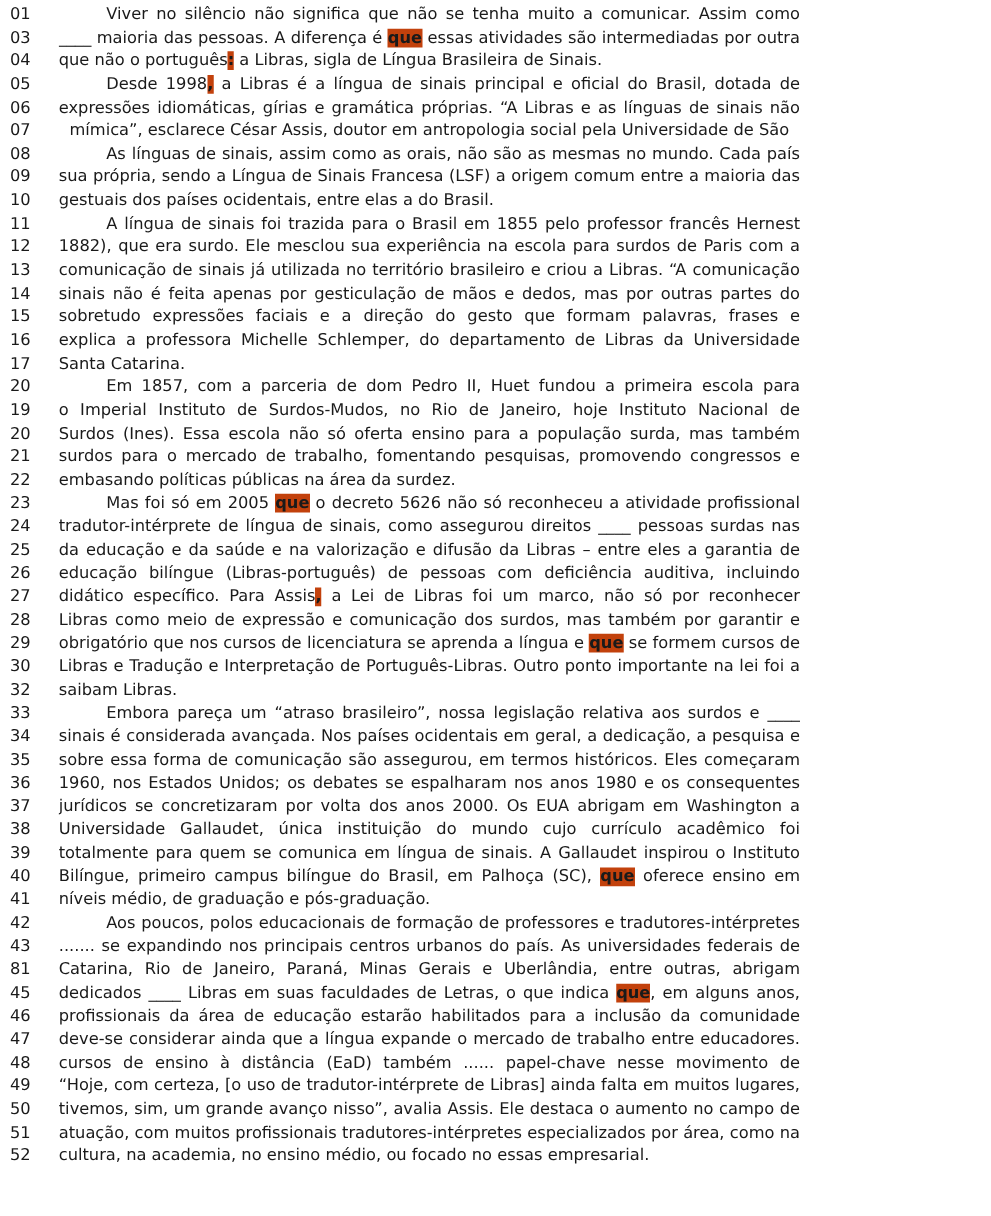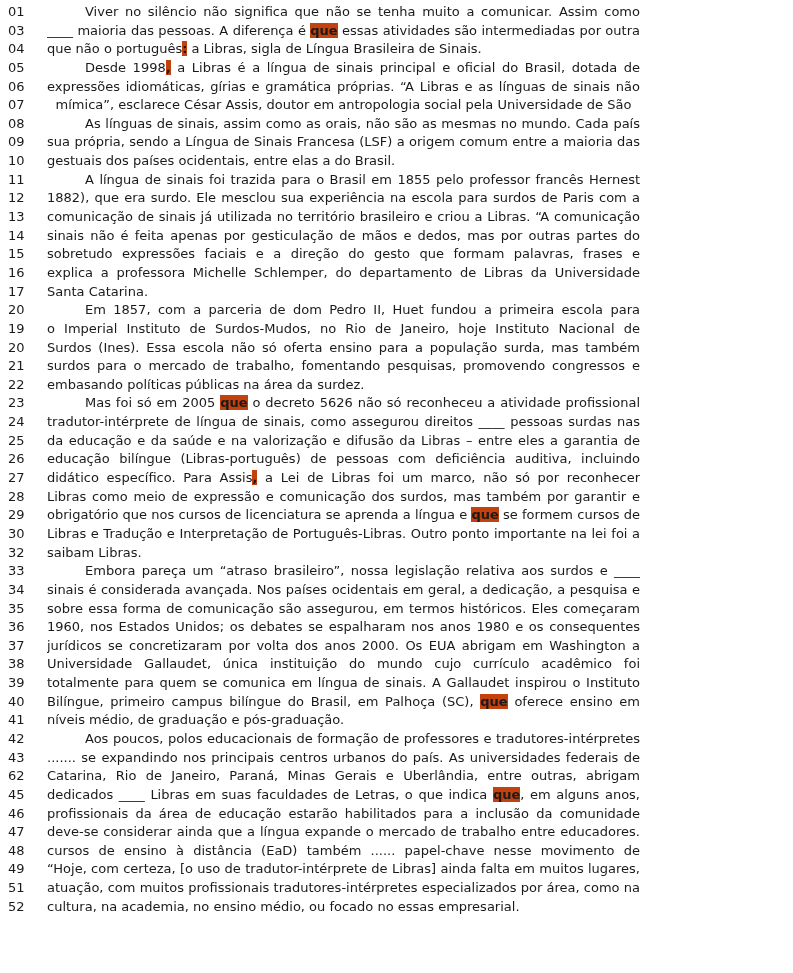--- a/index.html
+++ b/index.html
@@ -257,21 +257,21 @@
     <span class="num">42</span>
     <div class="text"><span>Aos poucos, polos educacionais de formação de professores e tradutores-intérpretes de Libras</span></div>
   </div>
 
   <div class="row just">
     <span class="num">43</span>
     <div class="text"><span>....... se expandindo nos principais centros urbanos do país. As universidades federais de Santa</span></div>
   </div>
 
   <div class="row just">
-    <span class="num">62</span>
+    <span class="num">81</span>
     <div class="text"><span>Catarina, Rio de Janeiro, Paraná, Minas Gerais e Uberlândia, entre outras, abrigam departamentos</span></div>
   </div>
 
   <div class="row just">
     <span class="num">45</span>
     <div class="text"><span>dedicados ____ Libras em suas faculdades de Letras, o que indica </span><span class="hl">que</span><span>, em alguns anos, mais</span></div>
   </div>
 
   <div class="row just">
     <span class="num">46</span>
@@ -286,20 +286,24 @@
   <div class="row just">
     <span class="num">48</span>
     <div class="text"><span>cursos de ensino à distância (EaD) também ...... papel-chave nesse movimento de inclusão.</span></div>
   </div>
 
   <div class="row just">
     <span class="num">49</span>
     <div class="text"><span>“Hoje, com certeza, [o uso de tradutor-intérprete de Libras] ainda falta em muitos lugares, mas</span></div>
   </div>
 
+  <div class="row just">
+    <span class="num">50</span>
+    <div class="text"><span>tivemos, sim, um grande avanço nisso”, avalia Assis. Ele destaca o aumento no campo de</span></div>
+  </div>
 
   <div class="row just">
     <span class="num">51</span>
     <div class="text"><span>atuação, com muitos profissionais tradutores-intérpretes especializados por área, como na</span></div>
   </div>
 
   <div class="row nojust">
     <span class="num">52</span>
     <div class="text"><span>cultura, na academia, no ensino médio, ou focado no essas empresarial.</span></div>
   </div>

